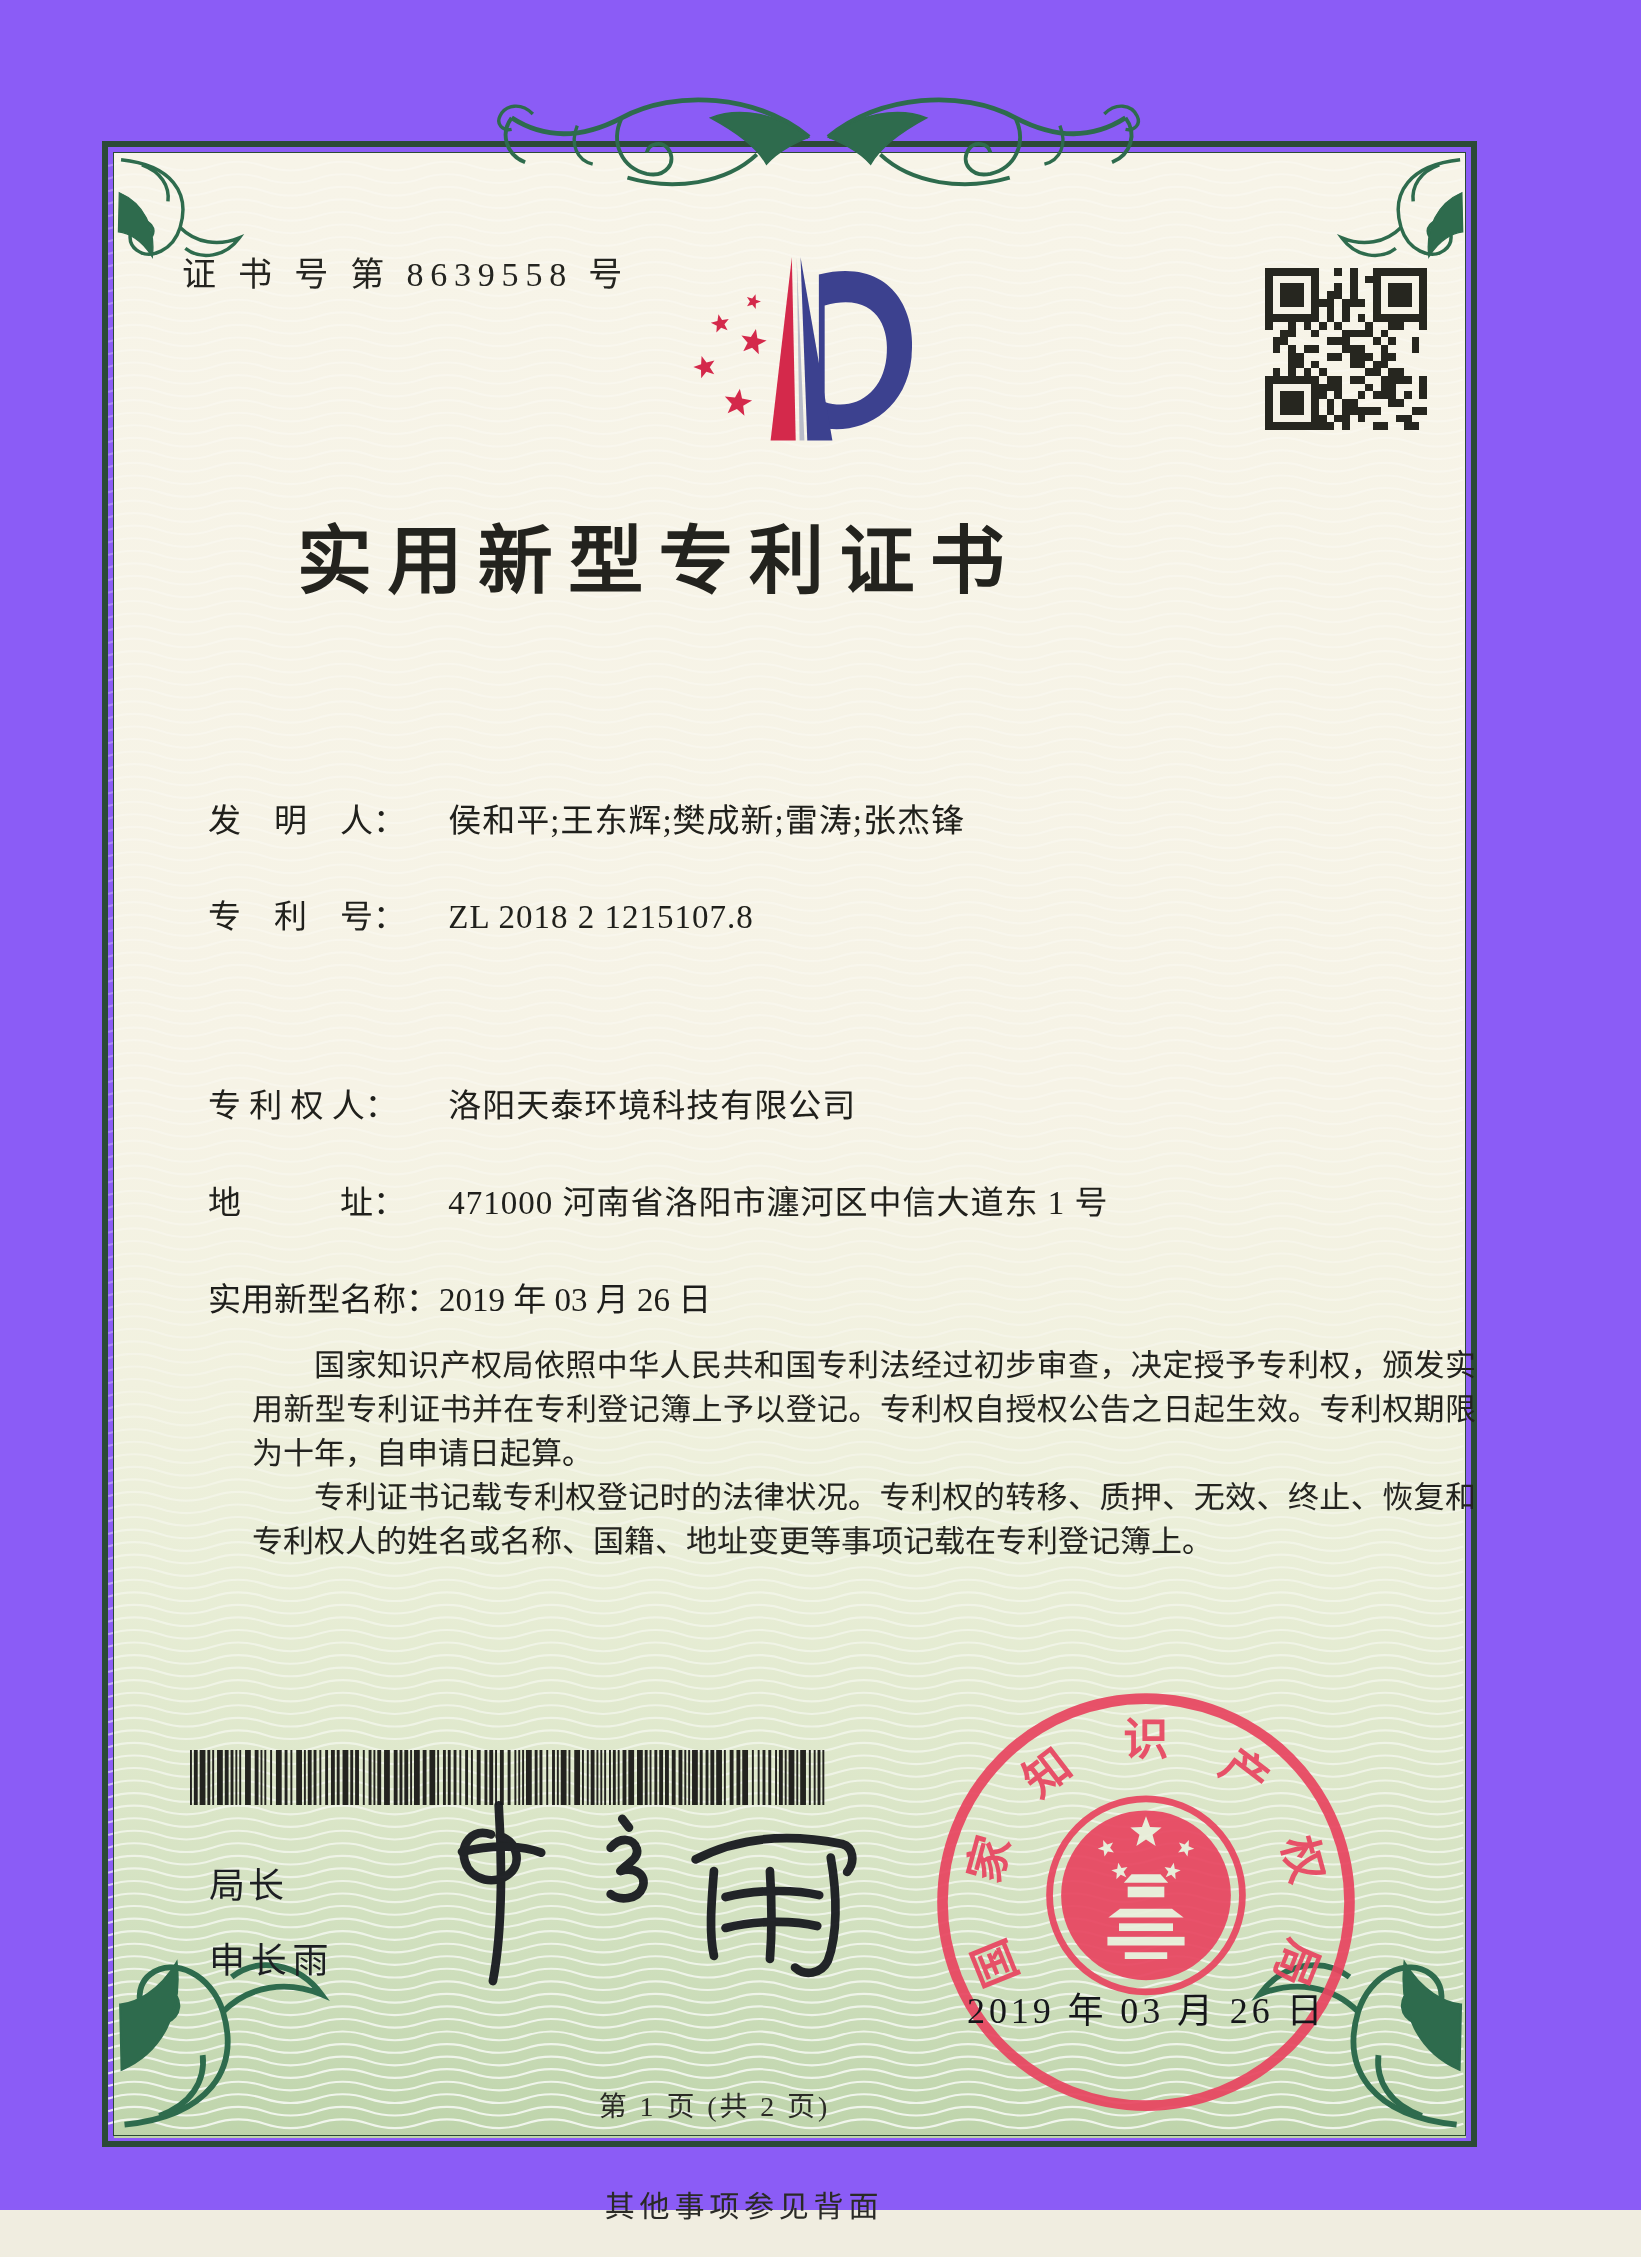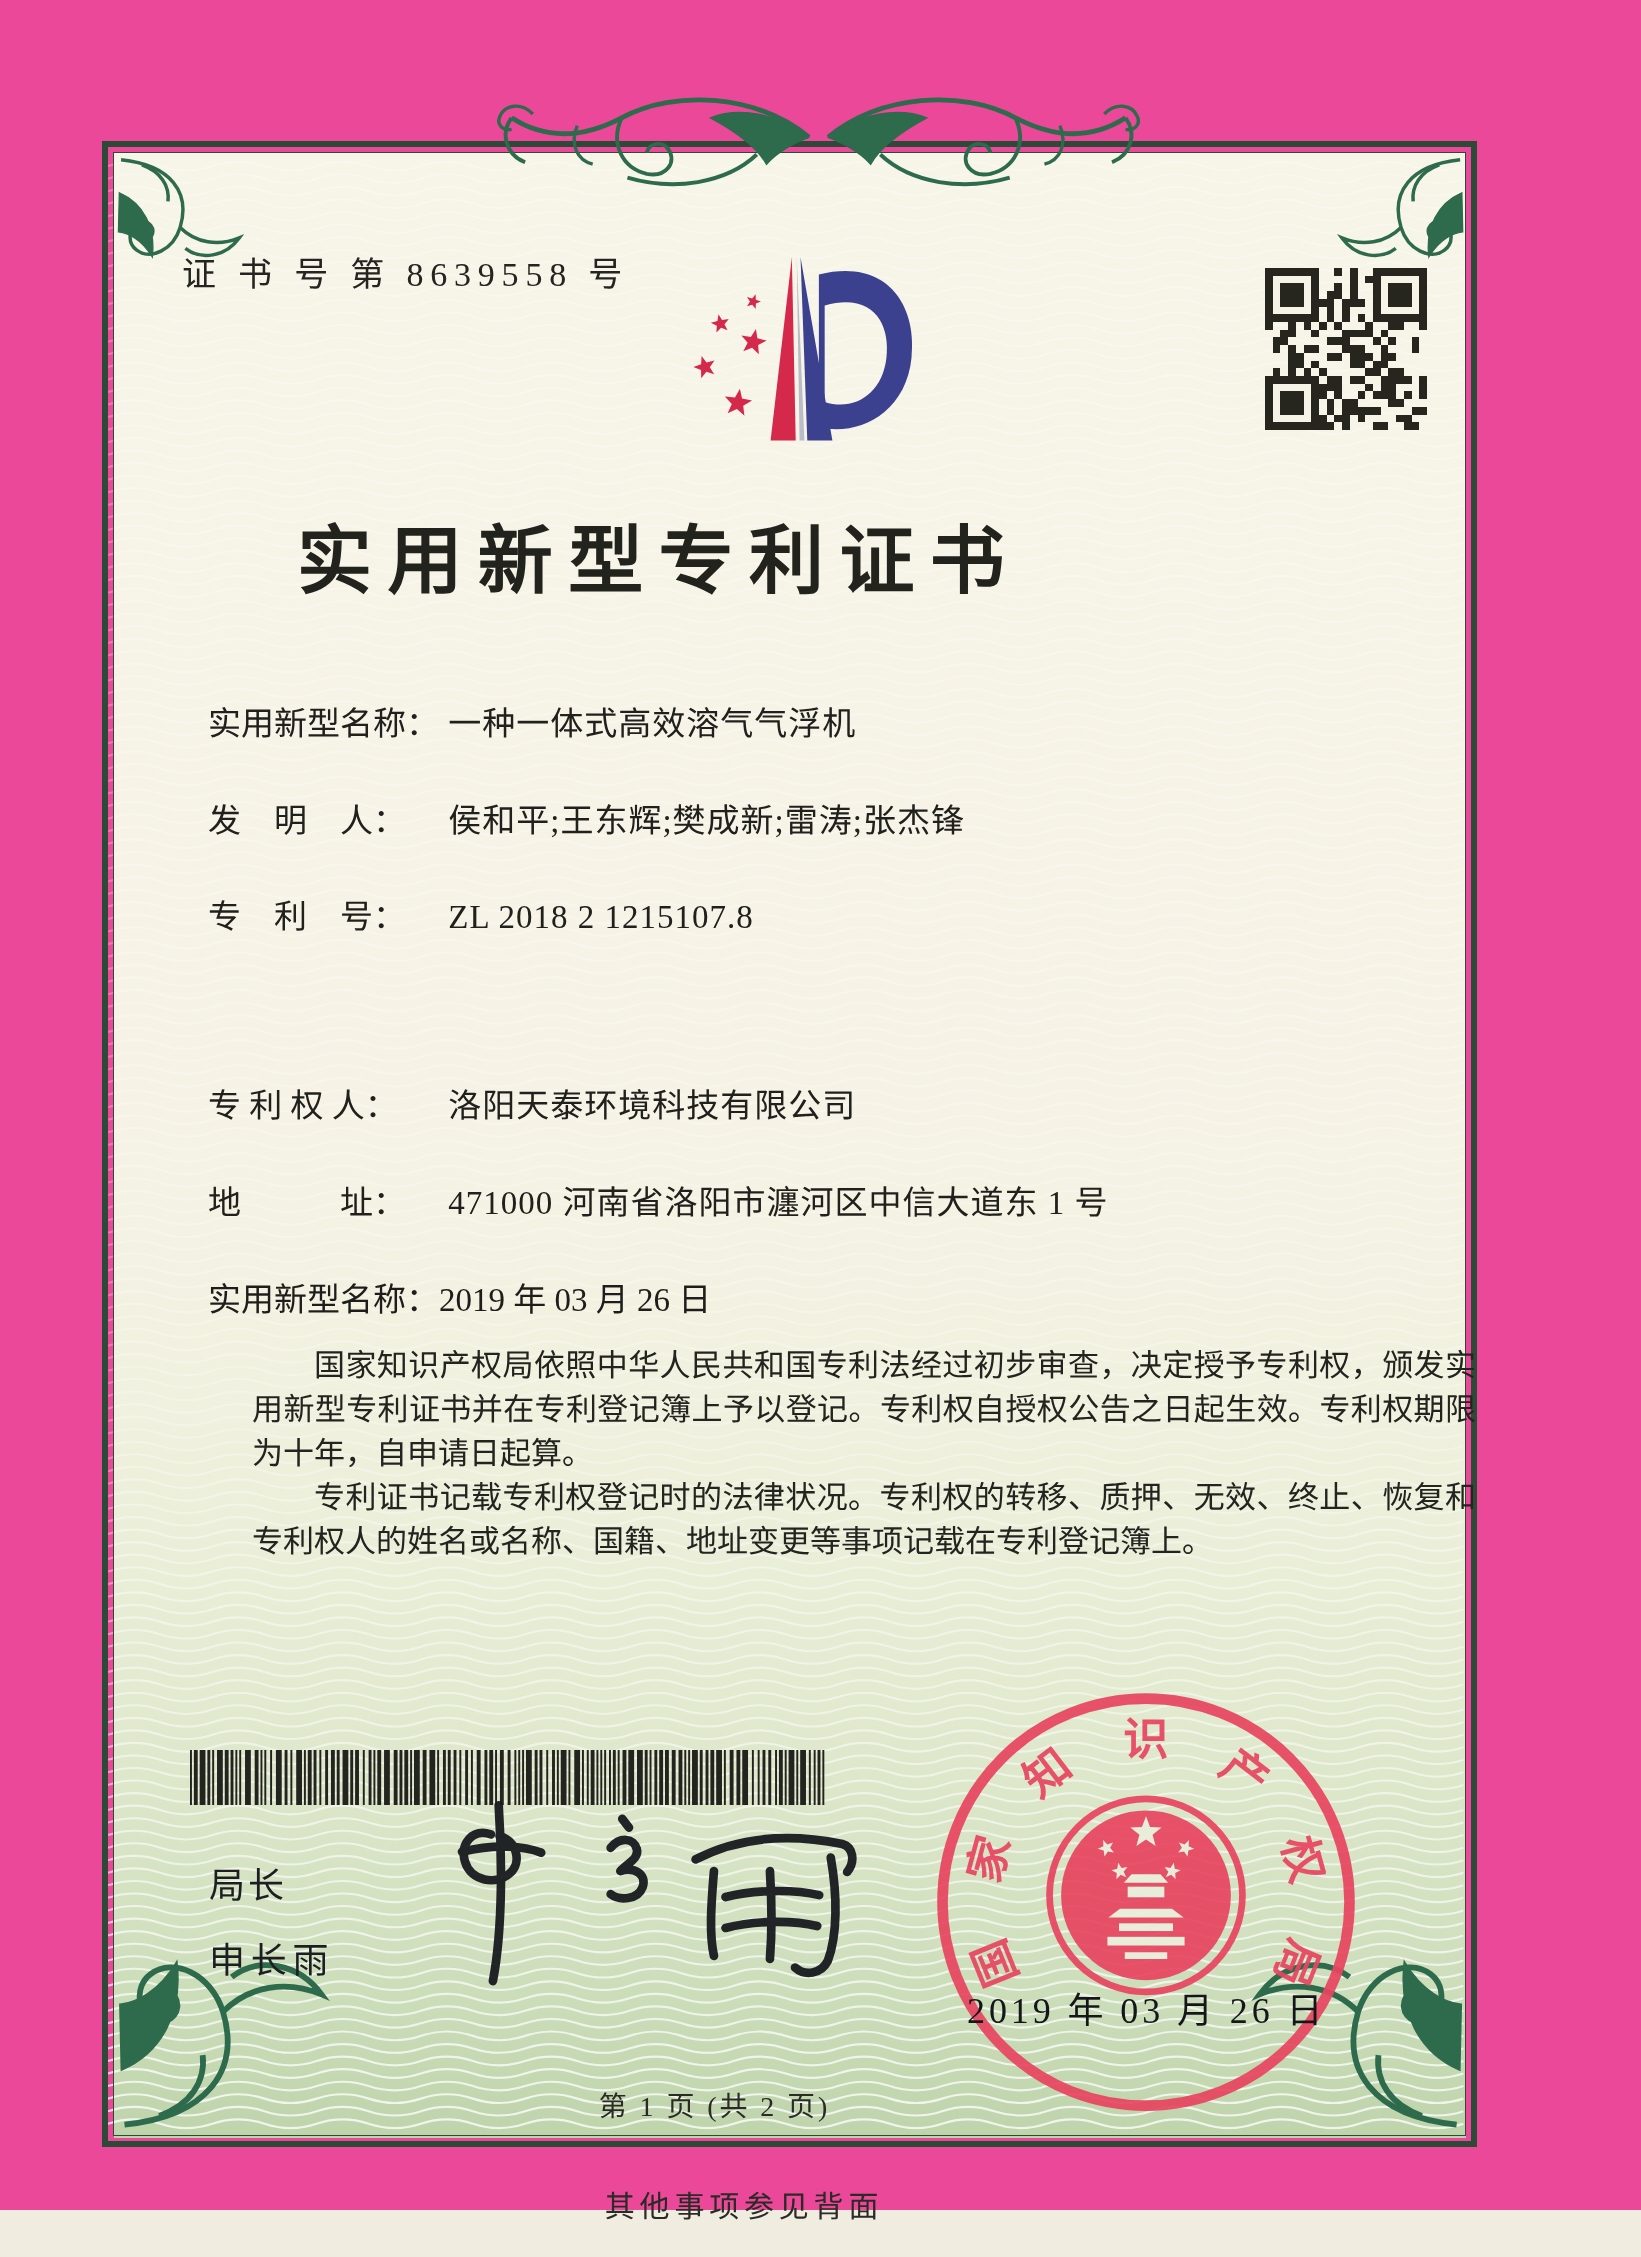--- a/index.html
+++ b/index.html
@@ -4,21 +4,21 @@
 <style>
   html,body{margin:0;padding:0;}
   body{
     width:1641px;height:2257px;position:relative;overflow:hidden;
     background:#f0ede0;
     font-family:"Liberation Serif","DejaVu Serif",serif;
     color:#1d1d1b;
   }
   .paper{
     position:absolute;left:0;top:0;width:1641px;height:2210px;
-    background:#ec4899;
+    background:#8b5cf6;
   }
   .inner-bg{
     position:absolute;left:114px;top:153px;width:1352px;height:1985px;
     background:linear-gradient(180deg,
       #f7f4e8 0%,#f6f3e6 48%,#f1f1df 62%,#e9eed7 72%,
       #dde7ca 82%,#cfdfbd 91%,#bed4ab 100%);
     z-index:1;
   }
   .deco-layer{position:absolute;left:0;top:0;z-index:2;pointer-events:none;}
   .frame-outer{
@@ -433,24 +433,20 @@
         <rect x="14" y="0" width="7" height="7" fill="#26261f"></rect>
         <rect x="15" y="1" width="5" height="5" fill="#f6f3e7"></rect>
         <rect x="16" y="2" width="3" height="3" fill="#26261f"></rect>
         <rect x="0" y="14" width="7" height="7" fill="#26261f"></rect>
         <rect x="1" y="15" width="5" height="5" fill="#f6f3e7"></rect>
         <rect x="2" y="16" width="3" height="3" fill="#26261f"></rect>
       </svg>
 
     <div class="title">实用新型专利证书</div>
 
-    <div class="field-row" style="top:697px">
-      <span class="field-label">实用新型名称：</span>
-      <span class="field-value">一种一体式高效溶气气浮机</span>
-    </div>
     <div class="field-row" style="top:794px">
       <span class="field-label">发　明　人：</span>
       <span class="field-value">侯和平;王东辉;樊成新;雷涛;张杰锋</span>
     </div>
     <div class="field-row" style="top:890px">
       <span class="field-label">专　利　号：</span>
       <span class="field-value">ZL 2018 2 1215107.8</span>
     </div>
     <div class="field-row" style="top:1079px">
       <span class="field-label">专 利 权 人：</span>

